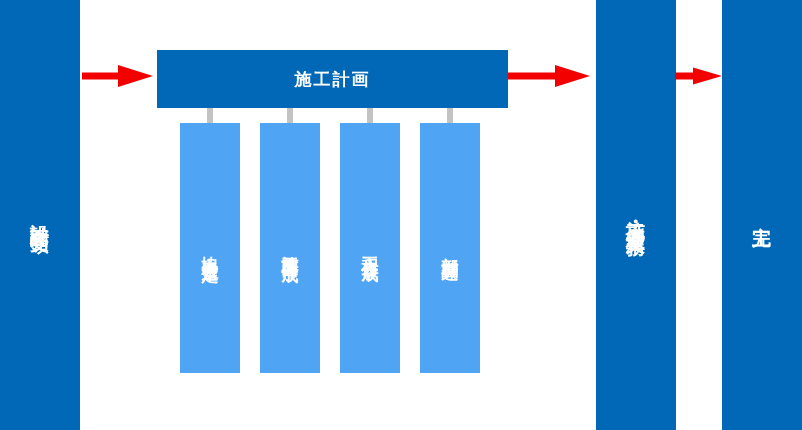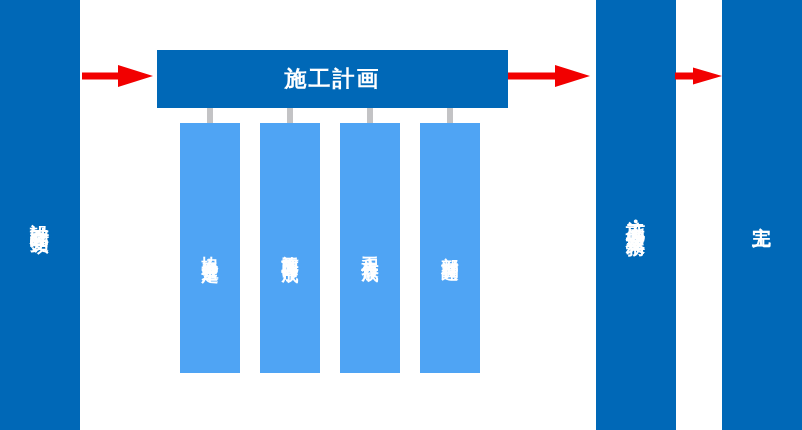--- a/index.html
+++ b/index.html
@@ -52,21 +52,21 @@
     width: 351px;
     height: 58px;
     background: var(--primary-blue);
     display: flex;
     align-items: center;
     justify-content: center;
   }
   .topbar .htext {
     color: var(--text-white);
     font-weight: bold;
-    font-size: 22px;
+    font-size: 17px;
     letter-spacing: 2px;
     line-height: 1;
   }
 
   .connector {
     position: absolute;
     top: 108px;
     width: 6px;
     height: 15px;
     background: var(--connector-gray);

